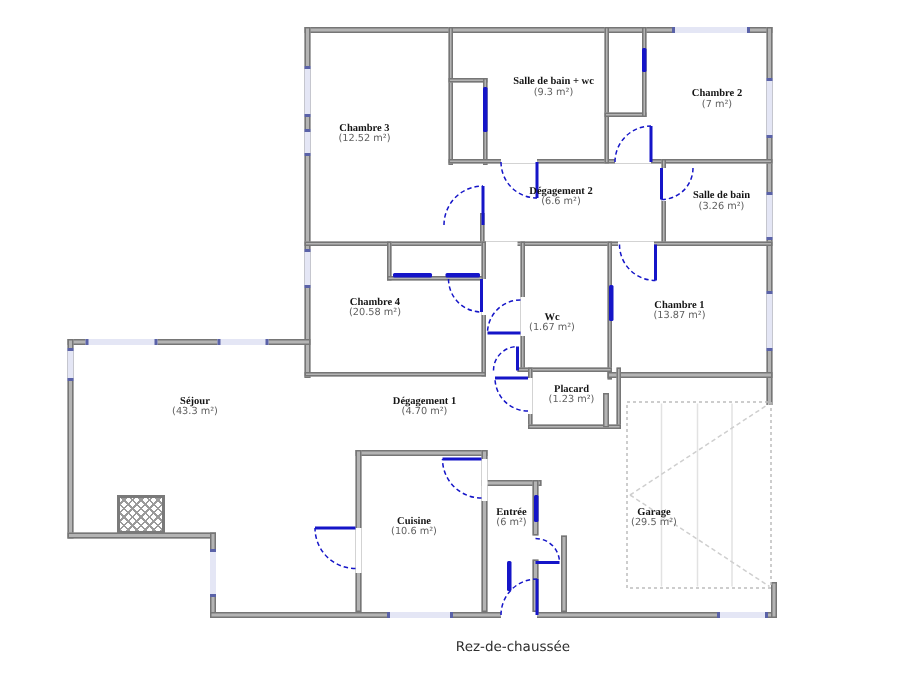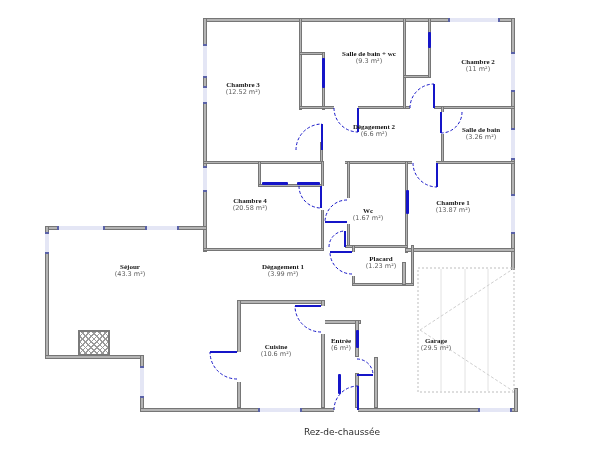--- a/index.html
+++ b/index.html
@@ -132,21 +132,21 @@
       <div class="room" style="left: 243px; top: 89px;">
         <span class="rn">Chambre 3</span>
         <span class="ra">(12.52 m²)</span>
       </div>
       <div class="room" style="left: 369px; top: 58px;">
         <span class="rn">Salle de bain + wc</span>
         <span class="ra">(9.3 m²)</span>
       </div>
       <div class="room" style="left: 466px; top: 66px; margin-left: 12px;">
         <span class="rn">Chambre 2</span>
-        <span class="ra">(11 m²)</span>
+        <span class="ra">(7 m²)</span>
       </div>
       <div class="room" style="left: 374px; top: 131px;">
         <span class="rn">Dégagement 2</span>
         <span class="ra">(6.6 m²)</span>
       </div>
       <div class="room" style="left: 481px; top: 134px;">
         <span class="rn">Salle de bain</span>
         <span class="ra">(3.26 m²)</span>
       </div>
       <div class="room" style="left: 250px; top: 205px;">
@@ -164,21 +164,21 @@
       <div class="room" style="left: 381px; top: 263px;">
         <span class="rn">Placard</span>
         <span class="ra">(1.23 m²)</span>
       </div>
       <div class="room" style="left: 130px; top: 271px;">
         <span class="rn">Séjour</span>
         <span class="ra">(43.3 m²)</span>
       </div>
       <div class="room" style="left: 283px; top: 271px;">
         <span class="rn">Dégagement 1</span>
-        <span class="ra">(3.99 m²)</span>
+        <span class="ra">(4.70 m²)</span>
       </div>
       <div class="room" style="left: 276px; top: 351px;">
         <span class="rn">Cuisine</span>
         <span class="ra">(10.6 m²)</span>
       </div>
       <div class="room" style="left: 341px; top: 345px;">
         <span class="rn">Entrée</span>
         <span class="ra">(6 m²)</span>
       </div>
       <div class="room" style="left: 436px; top: 345px;">

